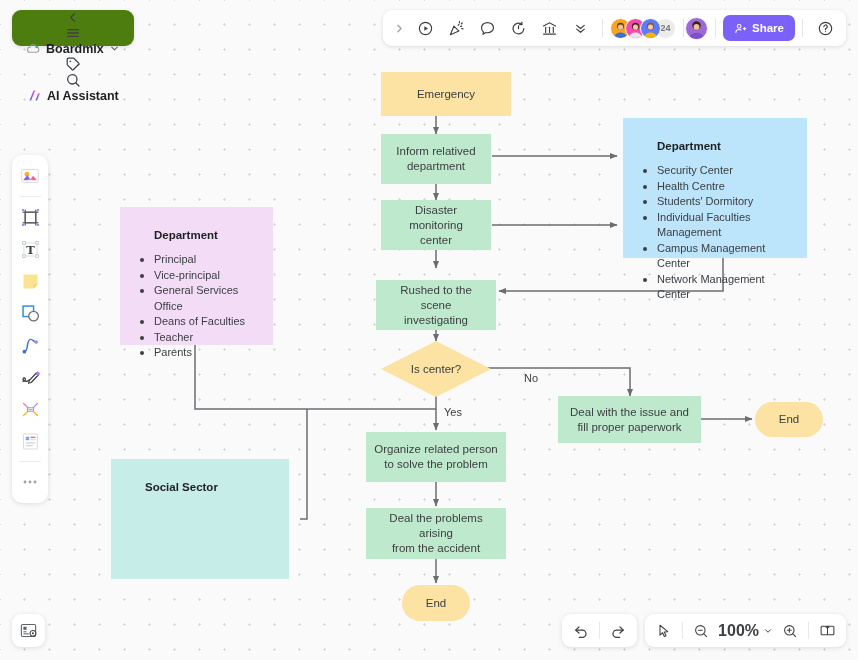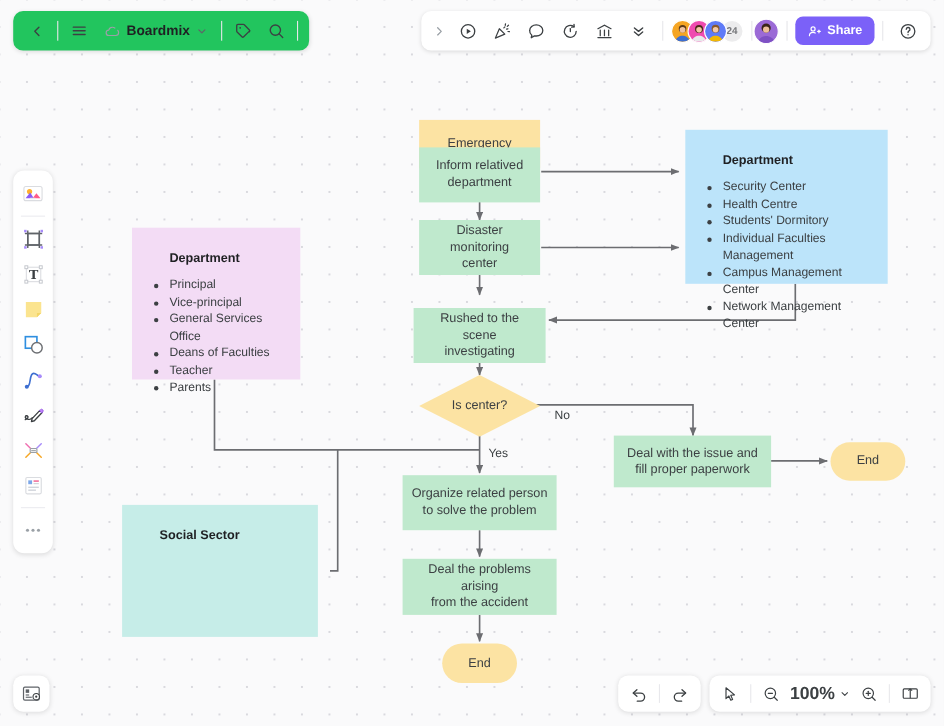--- a/index.html
+++ b/index.html
@@ -67,24 +67,25 @@
   }
 
   .edge-label{
     position:absolute;
     font-size:11px; color:#3c4043;
   }
 
   
   .tl-bar{
     position:absolute; left:12px; top:10px; height:36px;
-    background:#22c55e; border-radius:9px;
+    background:#4d7c0f; border-radius:9px;
     box-shadow:0 1px 4px rgba(0,0,0,.12);
     display:flex; align-items:center; padding:0 6px;
     z-index:20;
+    flex-direction:column;
   }
   .tl-bar .sep{ width:1px; height:18px; background:#e6e6ea; margin:0 4px; }
   .tbtn{
     width:30px;height:30px;border-radius:6px;
     display:flex;align-items:center;justify-content:center;
     cursor:pointer; color:#3c4043;
   }
   .doc-chip{
     display:flex;align-items:center;gap:5px;
     padding:0 8px;height:28px;border-radius:6px;cursor:pointer;
@@ -198,21 +199,21 @@
       <path d="M436,482 L436,506" marker-end="url(#ah)"></path>
 
       <path d="M436,559 L436,583" marker-end="url(#ah)"></path>
 
       <path d="M195,345 L195,409 L436,409"></path>
 
       <path d="M300,519 L307,519 L307,409"></path>
     </g>
   </svg>
 
-  <div class="node n-yellow" style="left:381px;top:72px;width:110px;height:44px;margin-top:37px;">Emergency</div>
+  <div class="node n-yellow" style="left:381px;top:72px;width:130px;height:44px;">Emergency</div>
 
   <div class="node n-green" style="left:381px;top:134px;width:110px;height:50px;">Inform relatived
 department</div>
 
   <div class="node n-green" style="left:381px;top:200px;width:110px;height:50px;">Disaster monitoring
 center</div>
 
   <div class="node n-green" style="left:376px;top:268px;width:120px;height:50px;margin-top:12px;">Rushed to the scene
 investigating</div>
 
@@ -229,21 +230,21 @@
   <div class="node n-yellow n-round" style="left:755px;top:402px;width:68px;height:35px;">End</div>
 
   <div class="node n-green" style="left:366px;top:508px;width:140px;height:51px;">Deal the problems arising
 from the accident</div>
 
   <div class="node n-green" style="left:366px;top:432px;width:140px;height:50px;">Organize related person
 to solve the problem</div>
 
   <div class="node n-yellow n-round" style="left:402px;top:585px;width:68px;height:36px;">End</div>
 
-  <span class="edge-label" style="left:504px;top:372px;text-align:center;">No</span>
+  <span class="edge-label" style="left:524px;top:372px;text-align:center;">No</span>
   <span class="edge-label" style="left:444px;top:406px;">Yes</span>
 
   <div class="card pink" style="left:120px;top:207px;width:153px;height:138px;">
     <div class="card-title">Department</div>
     <ul>
       <li>Principal</li>
       <li>Vice-principal</li>
       <li>General Services Office</li>
       <li>Deans of Faculties</li>
       <li>Teacher</li>
@@ -303,20 +304,36 @@
         <circle cx="8" cy="8" r="1.25" fill="currentColor" stroke="none"></circle>
       </svg>
   </div>
   <div class="tbtn">
     <svg width="16" height="16" viewBox="0 0 24 24" fill="none" stroke="currentColor" stroke-width="1.9" stroke-linecap="round">
         <circle cx="11" cy="11" r="7"></circle>
         <line x1="16.2" y1="16.2" x2="21" y2="21"></line>
       </svg>
   </div>
   <div class="sep"></div>
+  <div class="ai-chip">
+    <span style="display:flex;">
+      <svg width="15" height="15" viewBox="0 0 24 24">
+          <defs>
+            <linearGradient id="aig" x1="0" y1="1" x2="1" y2="0">
+              <stop offset="0" stop-color="#2f6bff"></stop>
+              <stop offset="0.55" stop-color="#9b4dff"></stop>
+              <stop offset="1" stop-color="#ff4d9d"></stop>
+            </linearGradient>
+          </defs>
+          <path d="M4 20 L10.5 4 L13 4 L6.5 20 Z" fill="url(#aig)"></path>
+          <path d="M13.5 20 L18 8.5 L20.5 8.5 L16 20 Z" fill="url(#aig)"></path>
+        </svg>
+    </span>
+    <span>AI Assistant</span>
+  </div>
 </div>
 
 <div class="tr-bar">
   <div class="tbtn" style="width:20px;color:#9aa0a6;">
     <svg width="13" height="13" viewBox="0 0 24 24" fill="none" stroke="currentColor" stroke-width="2.2" stroke-linecap="round" stroke-linejoin="round">
         <polyline points="9 18 15 12 9 6"></polyline>
       </svg>
   </div>
   <div class="tbtn">
     <svg width="17" height="17" viewBox="0 0 24 24" fill="none" stroke="currentColor" stroke-width="1.7">

